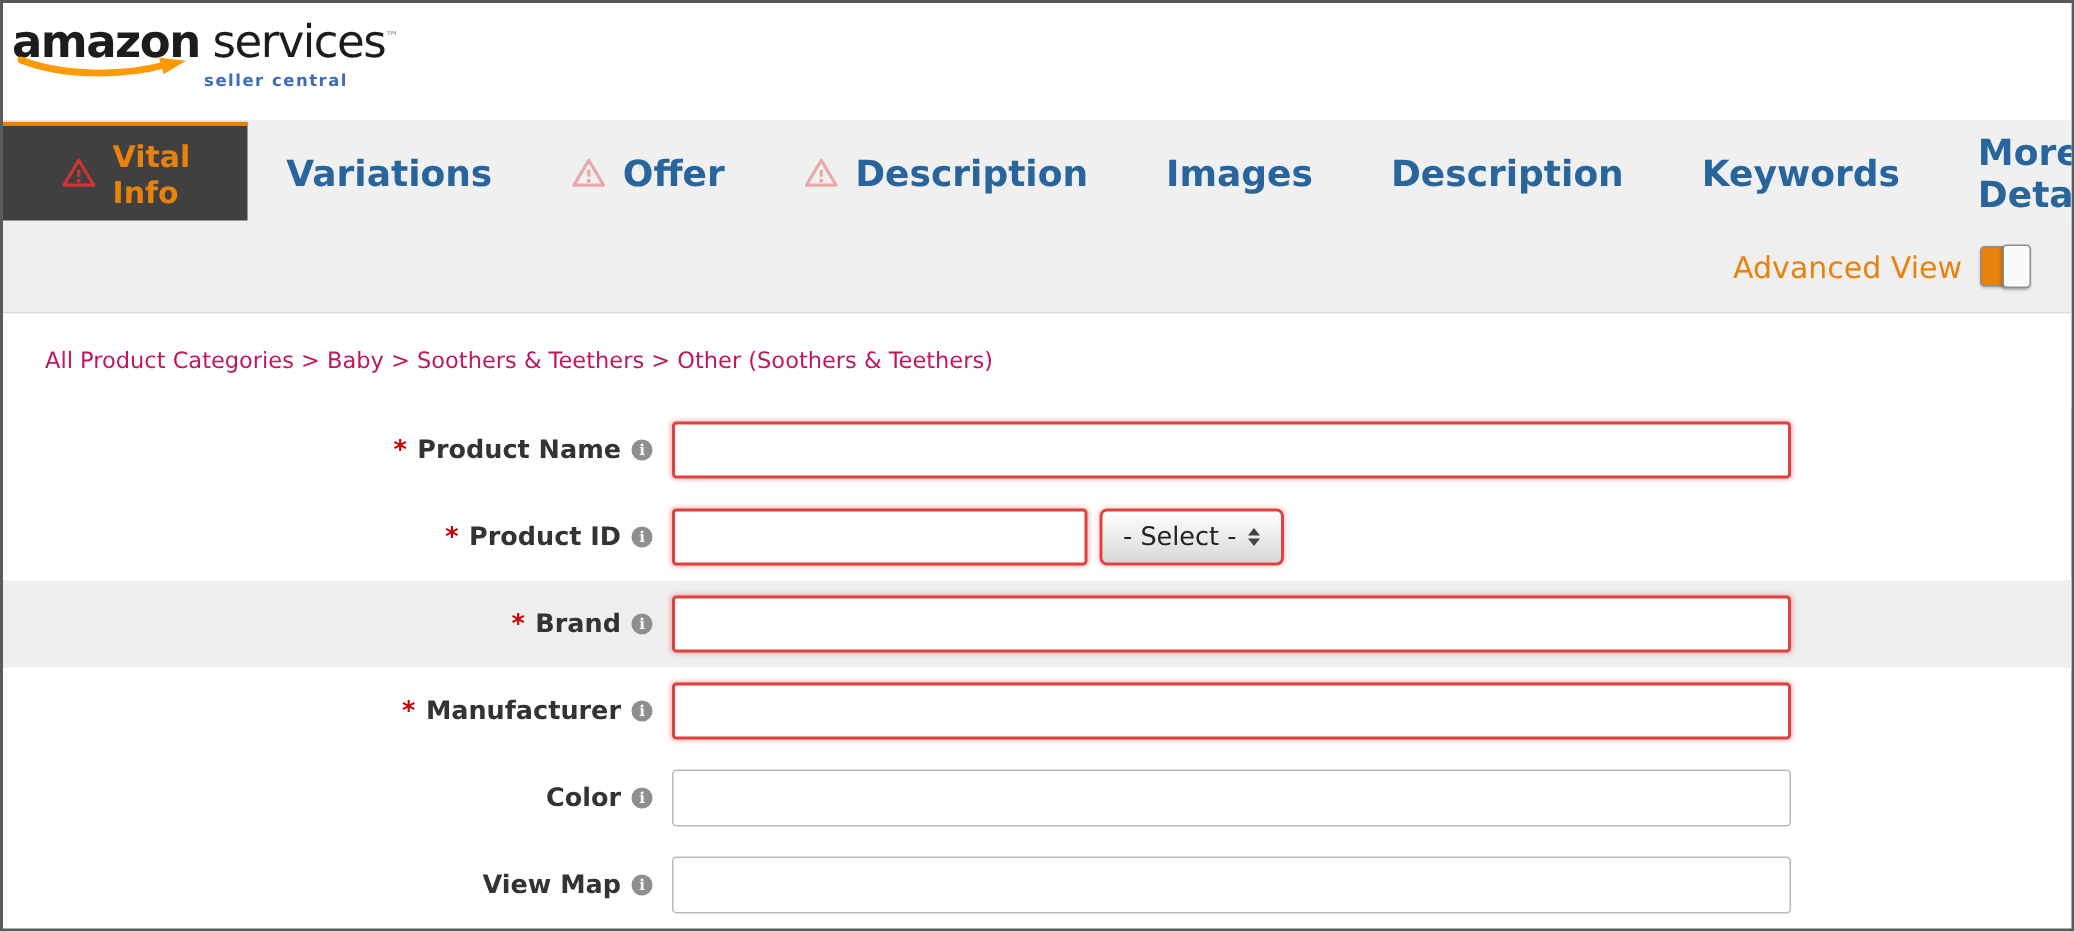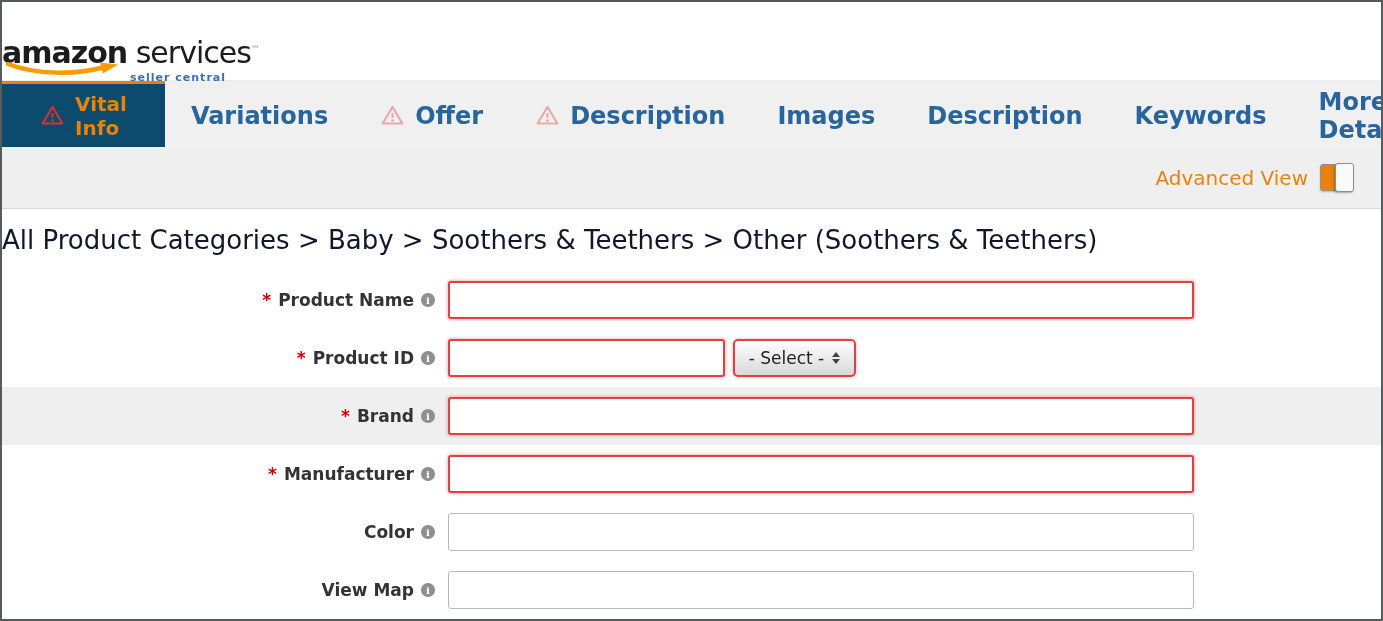--- a/index.html
+++ b/index.html
@@ -1,48 +1,48 @@
 <!DOCTYPE html>
 <html><head>
 <meta charset="utf-8">
 <style>
   * { margin:0; padding:0; box-sizing:border-box; }
   body { font-family:"DejaVu Sans","Liberation Sans",sans-serif; background:#fff; }
   .page { width:1383px; height:621px; border:2px solid #595a5c; background:#fff; overflow:hidden; }
 
   
   .header { height:79px; border-bottom:1px solid #ebebeb; position:relative; background:#fff; }
-  .logo { position:absolute; left:0; top:6px;margin-top:24px; }
+  .logo { position:absolute; left:6px; top:6px; }
   .logo-line { position:relative; font-size:30px; color:#1c1c1c; letter-spacing:-1px; line-height:34px; white-space:nowrap; }
   .logo-line .brand { font-weight:bold; }
   .logo-line .tm { font-size:9px; color:#8a8a8a; vertical-align:super; letter-spacing:0; }
   .swoosh { position:absolute; left:2px; top:29px; }
   .tagline { width:224px; text-align:right; font-size:11px; font-weight:bold; color:#3e6db5; letter-spacing:1px; margin-top:1px; }
 
   
   .tabbar { height:66px; background:#f0f0f1; display:flex; align-items:stretch; }
   .tab { display:flex; align-items:center; gap:10px; padding:0 26px; font-size:24px; font-weight:bold;
          color:#28659c; cursor:pointer; border-top:3px solid transparent; }
   .tab .warn-icon { color:#e9a9a9; display:flex; }
   .tab .warn-icon svg { width:25px; height:23px; }
-  .tab.active { background:#0c4a6e; border-top:3px solid #e8820c; color:#e8820c; font-size:20px; padding:0 38px; }
+  .tab.active { background:#404040; border-top:3px solid #e8820c; color:#e8820c; font-size:20px; padding:0 38px; }
   .tab.active .warn-icon { color:#ce3434; }
 
   
   .advbar { height:62px; background:#efeff0; border-bottom:1px solid #d8d8d8; display:flex;
             justify-content:flex-end; align-items:center; padding-right:28px; gap:12px; }
   .adv-label { color:#e8820c; font-size:20px; }
   .toggle { width:33px; height:27px; border:1px solid #8f8f8f; border-radius:3px; background:#e8820c;
             position:relative; cursor:pointer; box-shadow:0 1px 2px rgba(0,0,0,.25); }
   .toggle .knob { position:absolute; right:-2px; top:-2px; width:19px; height:29px; background:#fafafa;
             border:1px solid #8f8f8f; border-radius:3px; box-shadow:-1px 1px 2px rgba(0,0,0,.25); }
 
   
-  .breadcrumb { height:62px; display:flex; align-items:center; 
-                color:#0f172a; font-size:26px; background:#fff; }
+  .breadcrumb { height:62px; display:flex; align-items:center; padding-left:28px;
+                color:#be185d; font-size:15px; background:#fff; }
 
   
   .row { display:flex; align-items:center; height:58px; }
   .row.shaded { background:#efefef; }
   .label-cell { width:446px; display:flex; justify-content:flex-end; align-items:center; gap:7px;
                 padding-right:13px; font-size:17px; font-weight:bold; color:#333; white-space:nowrap; }
   .req { color:#cc0001; font-size:17px; }
   .info { width:14px; height:14px; border-radius:50%; background:#8f8f8f; color:#fff; font-size:10px;
           font-weight:bold; font-family:"DejaVu Serif",serif; display:flex; align-items:center;
           justify-content:center; flex:0 0 auto; cursor:pointer; }

